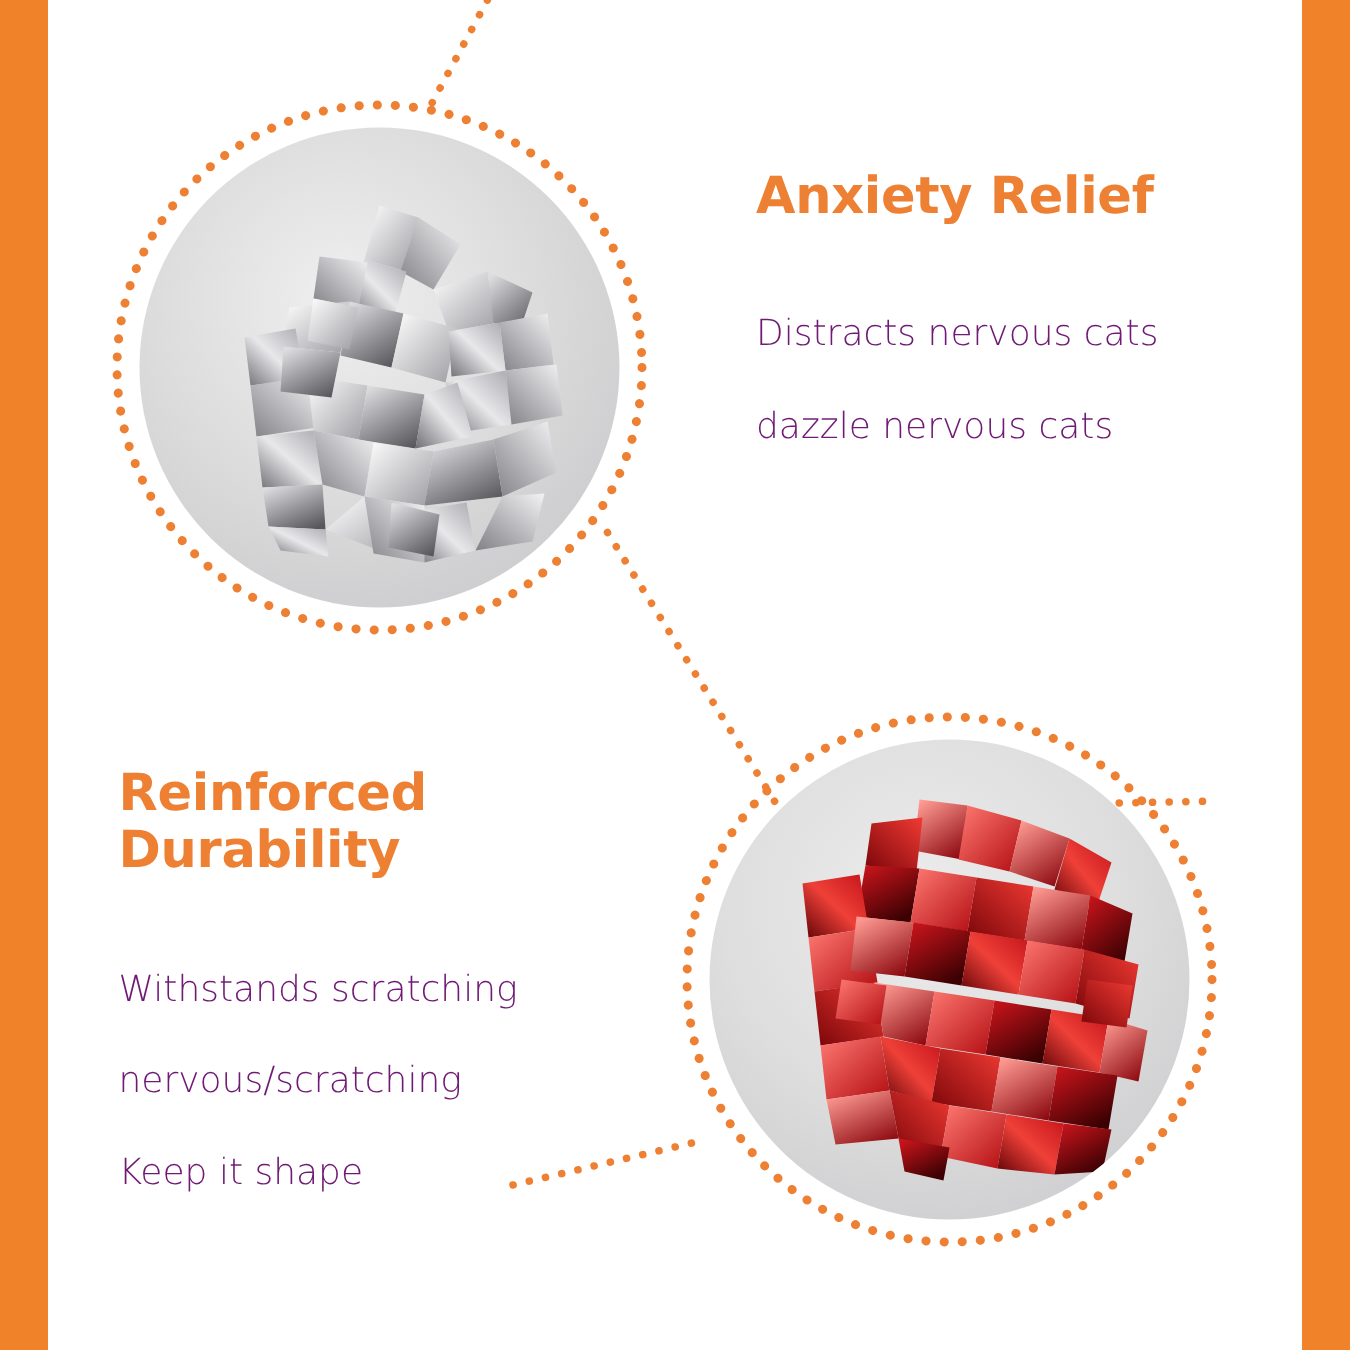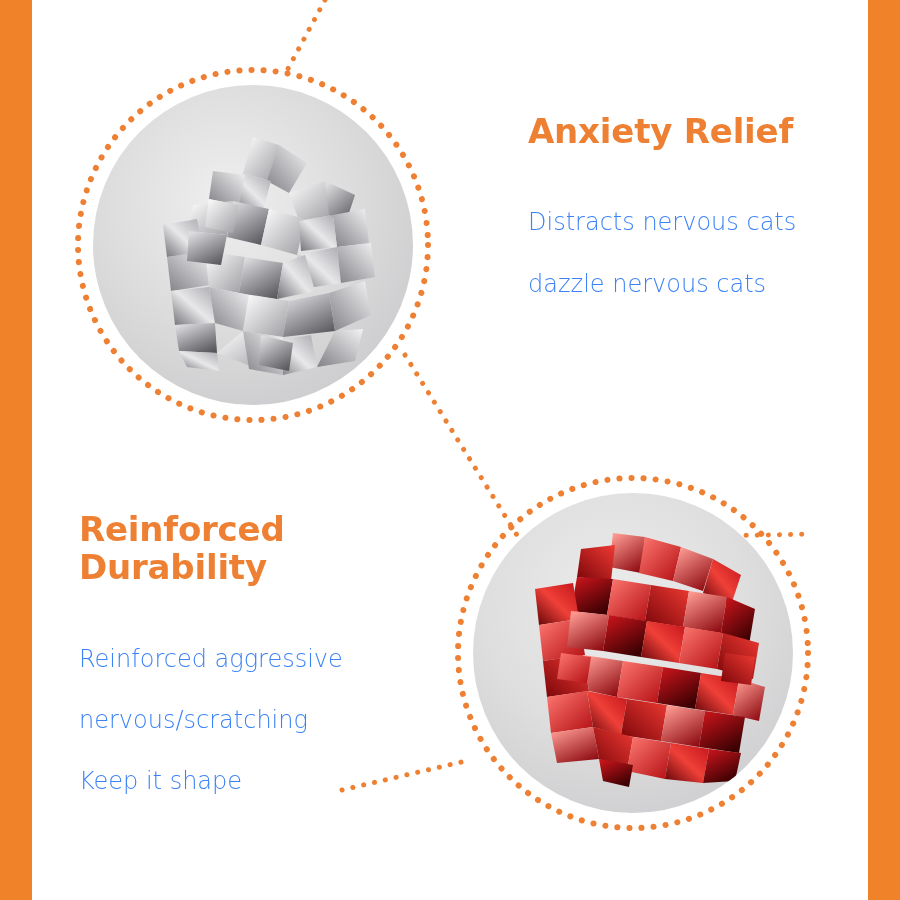--- a/index.html
+++ b/index.html
@@ -76,21 +76,21 @@
   .feature-title {
     color: #EE8033;
     font-weight: bold;
     font-size: 34px;
     line-height: 1.13;
     letter-spacing: -0.2px;
     margin: 0 0 26px 0;
     white-space: pre-line;
   }
   .feature-body {
-    color: #3b82f6;
+    color: #701a75;
     font-size: 24px;
     line-height: 1.28;
     margin: 0;
     white-space: pre-line;
     font-weight: 300;
   }
   .feature-body span { display: block; }
 </style>
 </head>
 <body>
@@ -167,21 +167,21 @@
           <polygon points="86,266 124,268 126,286 94,282" fill="url(#sg3)"></polygon>
           <polygon points="96,146 134,150 128,180 94,176" fill="url(#sg4)"></polygon>
           <polygon points="206,136 240,130 244,162 208,166" fill="url(#sg3)"></polygon>
           <polygon points="116,114 146,120 140,148 112,142" fill="url(#sg1)"></polygon>
           <polygon points="168,250 200,258 196,286 166,280" fill="url(#sg4)"></polygon>
         </g>
       </svg>
     </div>
   </div>
 
-  <div class="text-block" style="left:528px; top:112px; width:330px;">
+  <div class="text-block" style="left:504px; top:112px; width:330px;">
     <h2 class="feature-title">Anxiety Relief</h2>
     <p class="feature-body">
       <span>Distracts nervous cats</span>
       <span>dazzle nervous cats</span>
     </p>
   </div>
 
   <div class="photo-badge" style="left:454px; top:474px; width:358px; height:358px;">
 
     <svg class="dot-ring" viewBox="0 0 358 358" xmlns="http://www.w3.org/2000/svg">
@@ -252,19 +252,19 @@
           <polygon points="252,160 282,164 278,192 248,188" fill="url(#rg2)"></polygon>
         </g>
       </svg>
     </div>
   </div>
 
   <div class="text-block" style="left:79px; top:510px; width:360px;">
     <h2 class="feature-title">Reinforced
 Durability</h2>
     <p class="feature-body">
-      <span>Reinforced aggressive</span>
+      <span>Withstands scratching</span>
       <span>nervous/scratching</span>
       <span>Keep it shape</span>
     </p>
   </div>
 
 </div>
 
 </body></html>

